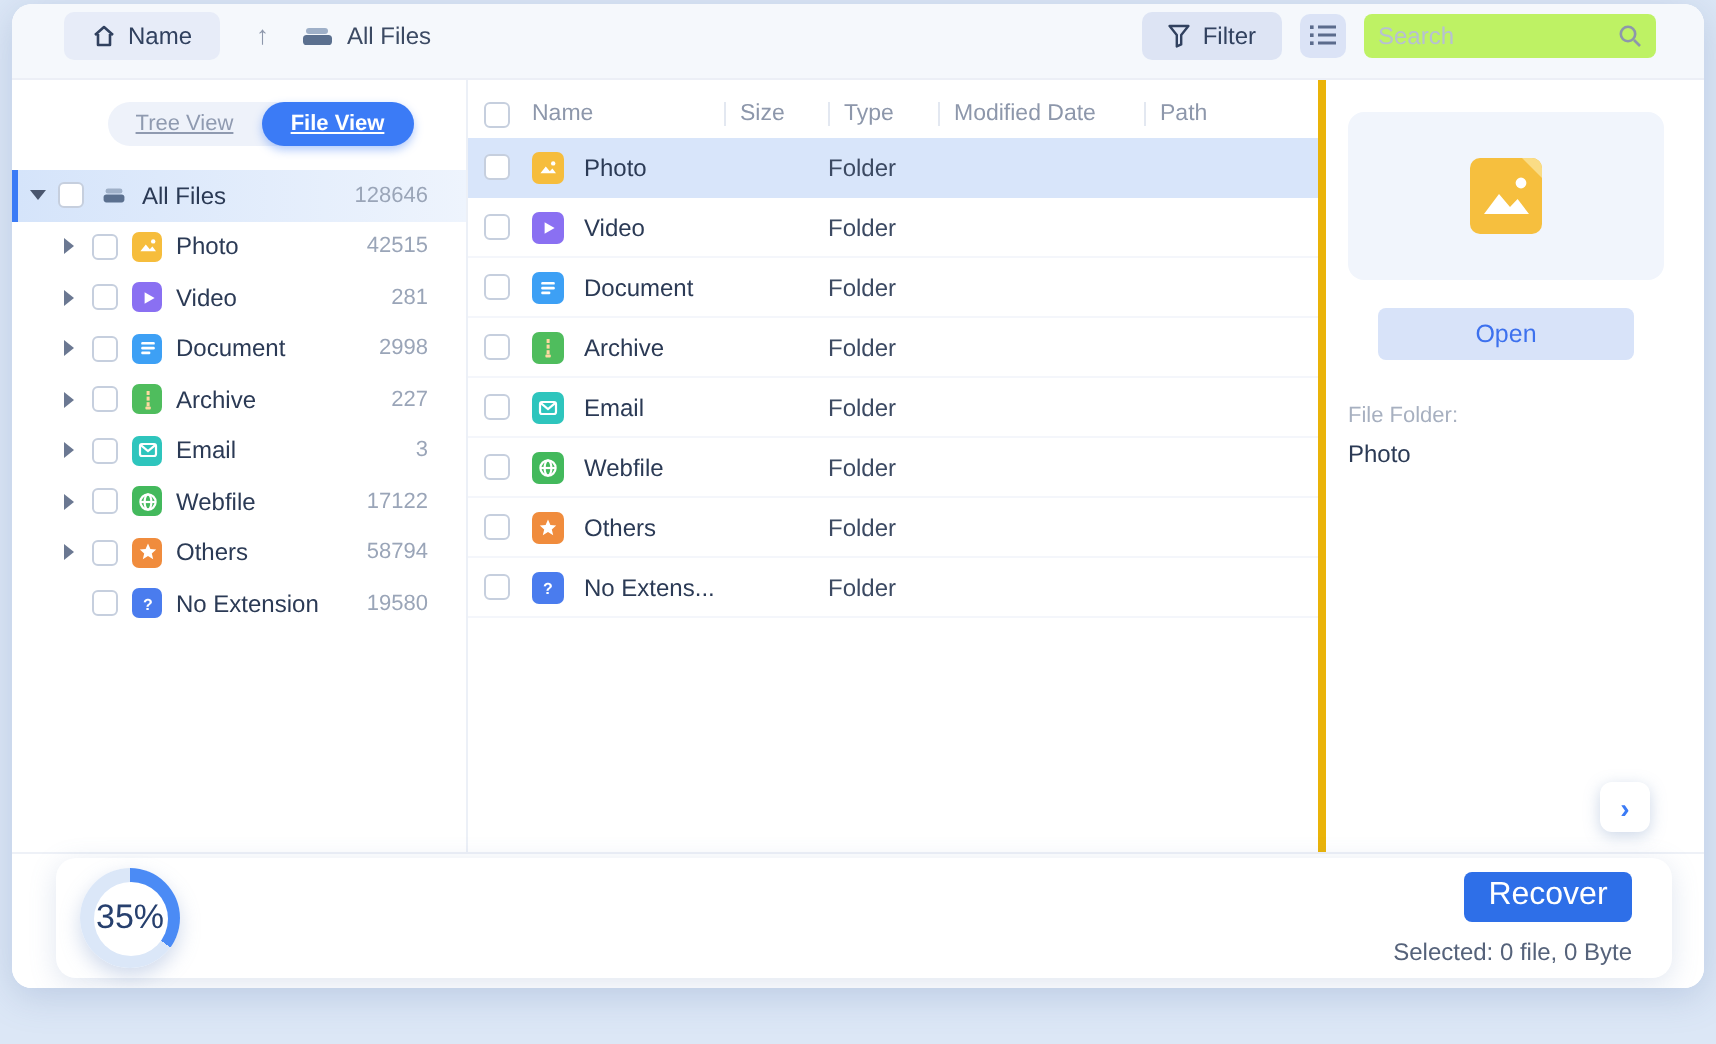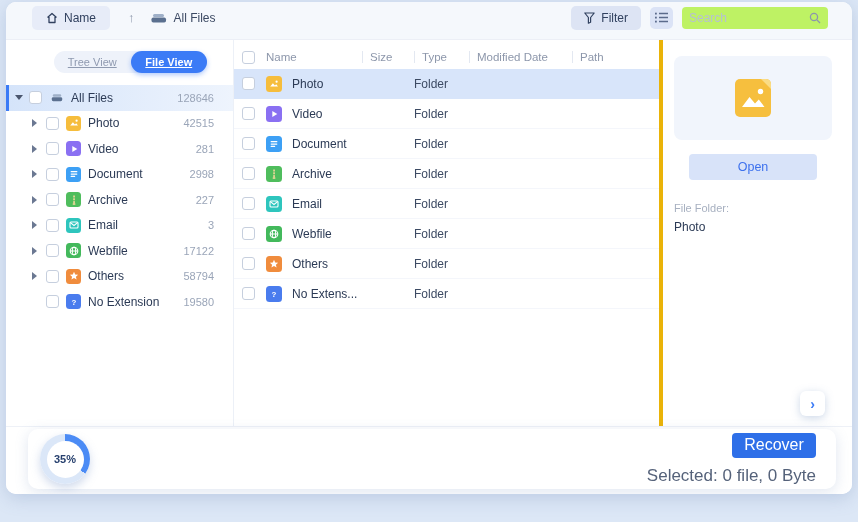--- a/index.html
+++ b/index.html
@@ -116,33 +116,33 @@
   .footer { flex:0 0 67px; position:relative; background:#fff; }
   .footer-card { position:absolute; left:22px; right:16px; top:2px; height:60px;
                  background:#fff; border-radius:10px; box-shadow:0 3px 14px rgba(100,130,180,.20);
                  display:flex; align-items:center; padding:0 20px 0 12px; }
   .prog-ring { width:50px; height:50px; border-radius:50%;
                background:conic-gradient(#4b8bf5 0 35%, #dbe7f8 35% 100%);
                display:flex; align-items:center; justify-content:center;
                box-shadow:0 4px 10px rgba(120,150,200,.35); flex:0 0 auto; }
   .prog-inner { width:37px; height:37px; border-radius:50%; background:#fff;
                 display:flex; align-items:center; justify-content:center;
-                font-size:11px; font-weight:bold; color:#27406e; }
+                font-size:17px; font-weight:normal; color:#27406e; }
   .scan-info { margin-left:11px; }
   .scan-title { font-size:13px; font-weight:bold; color:#1f2b45; }
   .scan-detail { font-size:11px; color:#8a95a8; margin-top:3px; white-space:pre; }
   .scan-ctrls { display:flex; gap:7px; margin-top:5px; }
   .mini-btn { width:16px; height:13px; border:1px solid #d4dbe8; border-radius:3px; background:#fff;
               display:flex; align-items:center; justify-content:center; }
   .stop-glyph { width:5px; height:5px; background:#8d97ab; }
   .pause-glyph { width:6px; height:7px; border-left:1.6px solid #8d97ab; border-right:1.6px solid #8d97ab; }
   .footer-right { margin-left:auto; display:flex; flex-direction:column; align-items:flex-end; }
   .recover-btn { width:84px; height:25px; background:#2e6fe8; color:#fff; border:none;
                  border-radius:4px; font-size:16px; font-family:"Liberation Sans", sans-serif; }
-  .selected-summary { font-size:17px; color:#55627a; margin-top:8px; }
+  .selected-summary { font-size:12px; color:#55627a; margin-top:8px; }
   svg { display:block; }
 </style>
 </head>
 <body>
 
 <div class="window">
 
 
   <div class="toolbar">
     <div class="home-btn">

